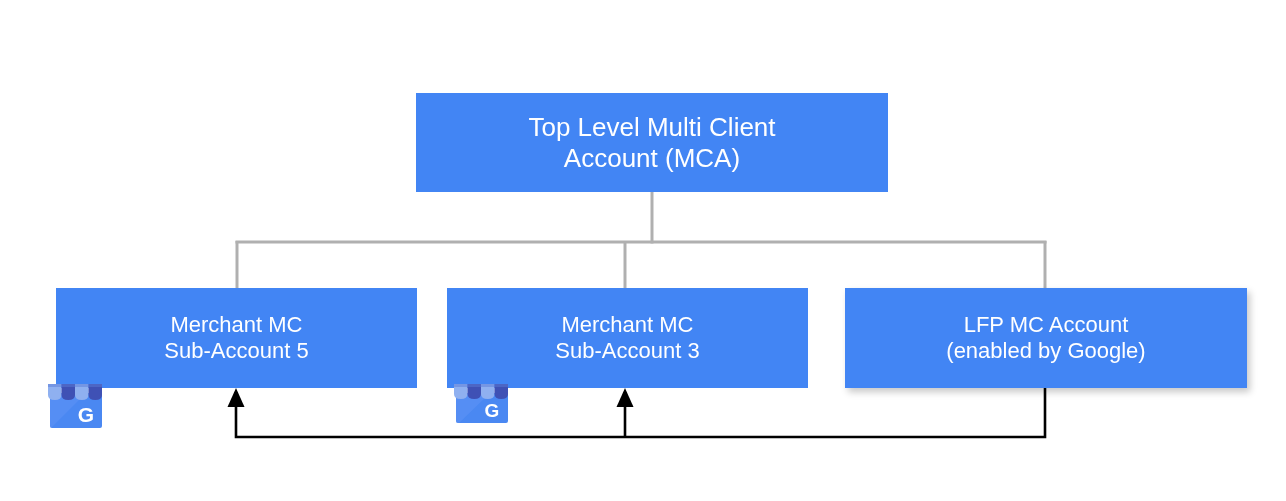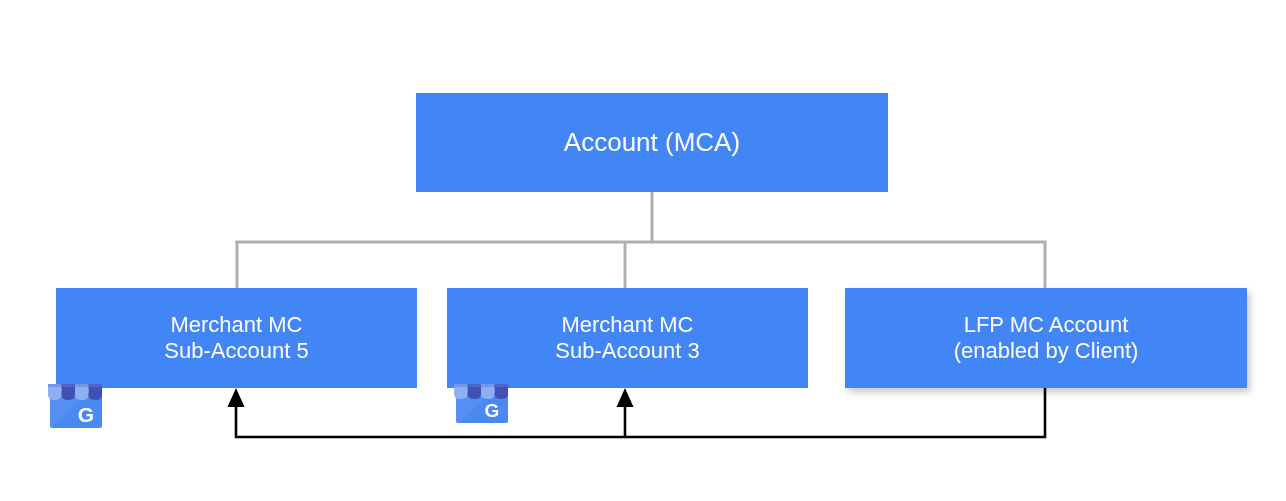--- a/index.html
+++ b/index.html
@@ -121,20 +121,21 @@
     <g>
       <path d="M 1045 388 L 1045 437 L 236 437 L 236 392" stroke="#000000" stroke-width="2.6" fill="none" stroke-linecap="butt" stroke-linejoin="miter"></path>
       <path d="M 625 437 L 625 392" stroke="#000000" stroke-width="2.6" fill="none"></path>
       <polygon points="236,388 227.5,407 244.5,407" fill="#000000"></polygon>
       <polygon points="625,388 616.5,407 633.5,407" fill="#000000"></polygon>
     </g>
   </svg>
 
   <div class="node node-top">
     <span class="label">
+      <span>Top Level Multi Client</span>
       <span class="line2">Account (MCA)</span>
     </span>
   </div>
 
   <div class="node node-sub1">
     <span class="label">
       <span>Merchant MC</span>
       <span class="line2">Sub-Account 5</span>
     </span>
   </div>
@@ -142,21 +143,21 @@
   <div class="node node-sub2">
     <span class="label">
       <span>Merchant MC</span>
       <span class="line2">Sub-Account 3</span>
     </span>
   </div>
 
   <div class="node node-lfp">
     <span class="label">
       <span>LFP MC Account</span>
-      <span class="line2">(enabled by Client)</span>
+      <span class="line2">(enabled by Google)</span>
     </span>
   </div>
 
   <svg class="gmb-icon gmb-icon-1" viewBox="0 0 68 68">
     <defs>
       <clipPath id="gmbBody1">
         <path d="M 8 27 L 60 27 L 60 60 Q 60 62 58 62 L 10 62 Q 8 62 8 60 Z"></path>
       </clipPath>
       <linearGradient id="gmbShade1" x1="0" y1="0" x2="1" y2="1">
         <stop offset="0%" stop-color="#3f6fd8"></stop>

